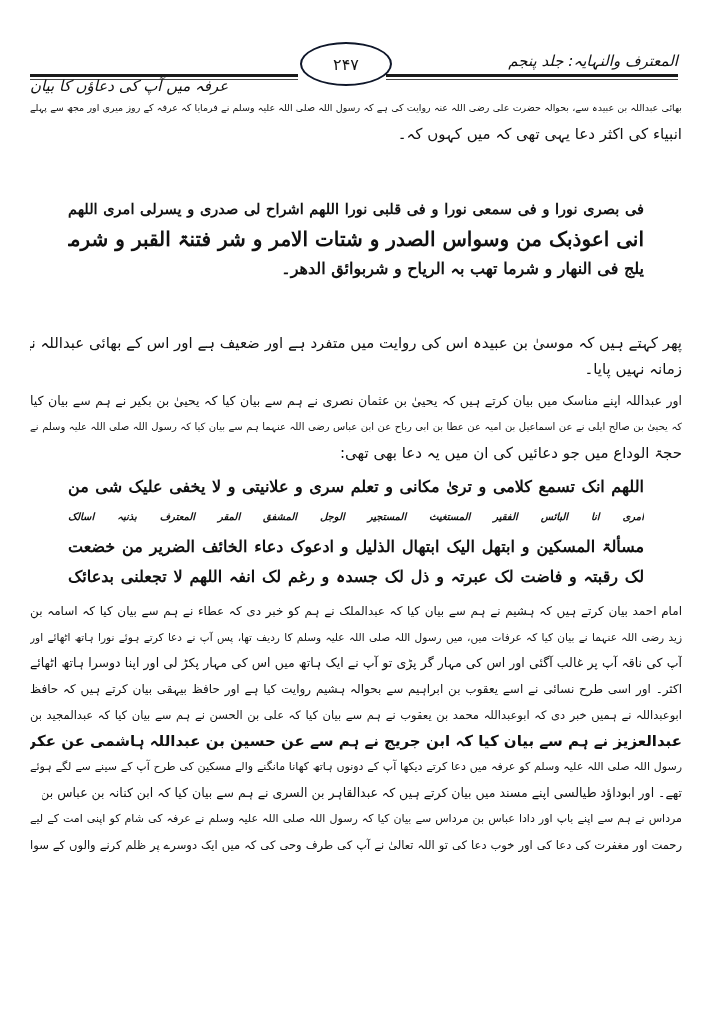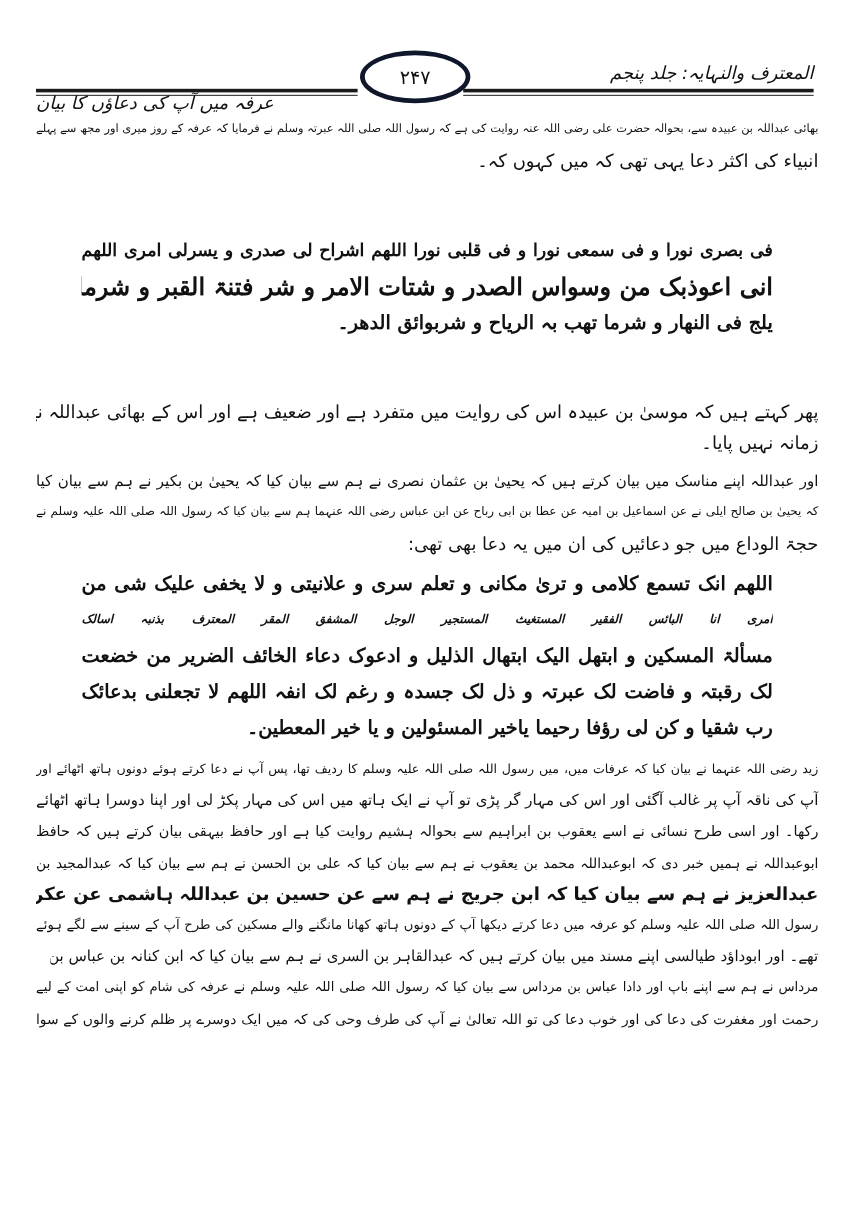--- a/index.html
+++ b/index.html
@@ -63,21 +63,21 @@
       background: #444;
     }
     .rule-left { left: 0; width: 268px; }
     .rule-right { right: 0; width: 292px; }
     .page-oval {
       position: absolute;
       left: 270px;
       top: 2px;
       width: 92px;
       height: 44px;
-      border: 4px solid #0f172a;
+      border: 2px solid #0f172a;
       border-radius: 50%;
       box-sizing: border-box;
       display: flex;
       align-items: center;
       justify-content: center;
       font-size: 16px;
       background: #fff;
     }
     
     .content {
@@ -126,21 +126,21 @@
     <div class="rule rule-right"></div>
     <div class="page-oval">
       <span>۲۴۷</span>
     </div>
     <div class="running-title-left">عرفہ میں آپ کی دعاؤں کا بیان</div>
   </div>
 
   <div class="content">
 
     <div class="para">
-      <p class="line" style="font-size: 9.5px;">بھائی عبداللہ بن عبیدہ سے، بحوالہ حضرت علی رضی اللہ عنہ روایت کی ہے کہ رسول اللہ صلی اللہ عبرتہ وسلم نے فرمایا کہ عرفہ کے روز میری اور مجھ سے پہلے</p>
+      <p class="line" style="font-size: 9.5px;">بھائی عبداللہ بن عبیدہ سے، بحوالہ حضرت علی رضی اللہ عنہ روایت کی ہے کہ رسول اللہ صلی اللہ علیہ وسلم نے فرمایا کہ عرفہ کے روز میری اور مجھ سے پہلے</p>
       <p class="line last">انبیاء کی اکثر دعا یہی تھی کہ میں کہوں کہ۔</p>
     </div>
 
     <div class="arabic">
       <p class="line" style="font-size: 14.5px; margin-top: 47px;">فی بصری نورا و فی سمعی نورا و فی قلبی نورا اللھم اشراح لی صدری و یسرلی امری اللھم</p>
       <p class="line" style="font-size: 20px;">انی اعوذبک من وسواس الصدر و شتات الامر و شر فتنۃ القبر و شرما یلج فی اللیل و شرما</p>
       <p class="line last">یلج فی النھار و شرما تھب بہ الریاح و شربوائق الدھر۔</p>
     </div>
 
     <div class="para">
@@ -152,27 +152,27 @@
       <p class="line" style="font-size: 12.5px;">اور عبداللہ اپنے مناسک میں بیان کرتے ہیں کہ یحییٰ بن عثمان نصری نے ہم سے بیان کیا کہ یحییٰ بن بکیر نے ہم سے بیان کیا</p>
       <p class="line" style="font-size: 10px;">کہ یحییٰ بن صالح ایلی نے عن اسماعیل بن امیہ عن عطا بن ابی رباح عن ابن عباس رضی اللہ عنہما ہم سے بیان کیا کہ رسول اللہ صلی اللہ علیہ وسلم نے</p>
       <p class="line last">حجۃ الوداع میں جو دعائیں کی ان میں یہ دعا بھی تھی:</p>
     </div>
 
     <div class="arabic">
       <p class="line">اللھم انک تسمع کلامی و تریٰ مکانی و تعلم سری و علانیتی و لا یخفی علیک شی من</p>
       <p class="line" style="font-size: 10px; font-style: italic;">امری انا البائس الفقیر المستغیث المستجیر الوجل المشفق المقر المعترف بذنبہ اسالک</p>
       <p class="line">مسألۃ المسکین و ابتھل الیک ابتھال الذلیل و ادعوک دعاء الخائف الضریر من خضعت</p>
       <p class="line">لک رقبتہ و فاضت لک عبرتہ و ذل لک جسدہ و رغم لک انفہ اللھم لا تجعلنی بدعائک</p>
-      <p class="line last">رب شقیا و کن لی رؤفا رحیما یاخیر المسئولین و یا خیر المعطین۔</p>
     </div>
 
     <div class="para">
-      <p class="line" style="font-size: 10.5px;">زید رضی اللہ عنہما نے بیان کیا کہ عرفات میں، میں رسول اللہ صلی اللہ علیہ وسلم کا ردیف تھا، پس آپ نے دعا کرتے ہوئے دونوں ہاتھ اٹھائے اور</p>
+      <p class="line" style="font-size: 12px;">امام احمد بیان کرتے ہیں کہ ہشیم نے ہم سے بیان کیا کہ عبدالملک نے ہم کو خبر دی کہ عطاء نے ہم سے بیان کیا کہ اسامہ بن</p>
+      <p class="line" style="font-size: 10.5px;">زید رضی اللہ عنہما نے بیان کیا کہ عرفات میں، میں رسول اللہ صلی اللہ علیہ وسلم کا ردیف تھا، پس آپ نے دعا کرتے ہوئے نورا ہاتھ اٹھائے اور</p>
       <p class="line" style="font-size: 12.5px;">آپ کی ناقہ آپ پر غالب آگئی اور اس کی مہار گر پڑی تو آپ نے ایک ہاتھ میں اس کی مہار پکڑ لی اور اپنا دوسرا ہاتھ اٹھائے</p>
-      <p class="line" style="font-size: 12px;">رکھا۔ اور اسی طرح نسائی نے اسے یعقوب بن ابراہیم سے بحوالہ ہشیم روایت کیا ہے اور حافظ بیہقی بیان کرتے ہیں کہ حافظ</p>
+      <p class="line" style="font-size: 12px;">اکثر۔ اور اسی طرح نسائی نے اسے یعقوب بن ابراہیم سے بحوالہ ہشیم روایت کیا ہے اور حافظ بیہقی بیان کرتے ہیں کہ حافظ</p>
       <p class="line" style="font-size: 11.5px;">ابوعبداللہ نے ہمیں خبر دی کہ ابوعبداللہ محمد بن یعقوب نے ہم سے بیان کیا کہ علی بن الحسن نے ہم سے بیان کیا کہ عبدالمجید بن</p>
       <p class="line" style="font-size: 15px; font-weight: bold;">عبدالعزیز نے ہم سے بیان کیا کہ ابن جریج نے ہم سے عن حسین بن عبداللہ ہاشمی عن عکرمہ عن ابن عباس رضی اللہ عنہما بیان کیا کہ میں نے</p>
       <p class="line" style="font-size: 11px;">رسول اللہ صلی اللہ علیہ وسلم کو عرفہ میں دعا کرتے دیکھا آپ کے دونوں ہاتھ کھانا مانگنے والے مسکین کی طرح آپ کے سینے سے لگے ہوئے</p>
       <p class="line" style="font-size: 12.5px; margin-left: 12px;">تھے۔ اور ابوداؤد طیالسی اپنے مسند میں بیان کرتے ہیں کہ عبدالقاہر بن السری نے ہم سے بیان کیا کہ ابن کنانہ بن عباس بن</p>
       <p class="line" style="font-size: 11px;">مرداس نے ہم سے اپنے باپ اور دادا عباس بن مرداس سے بیان کیا کہ رسول اللہ صلی اللہ علیہ وسلم نے عرفہ کی شام کو اپنی امت کے لیے</p>
       <p class="line" style="font-size: 11.5px;">رحمت اور مغفرت کی دعا کی اور خوب دعا کی تو اللہ تعالیٰ نے آپ کی طرف وحی کی کہ میں ایک دوسرے پر ظلم کرنے والوں کے سوا</p>
     </div>
 
   </div>
 </div>

